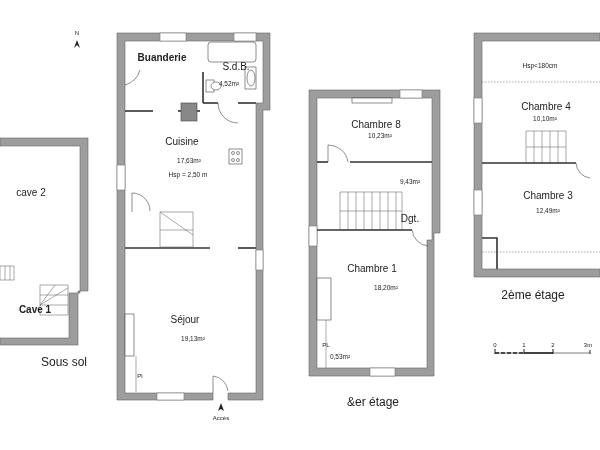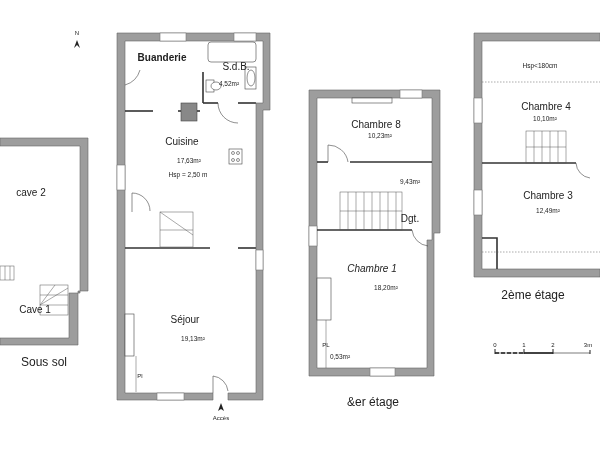--- a/index.html
+++ b/index.html
@@ -127,40 +127,40 @@
     <line x1="495" y1="349" x2="495" y2="354"></line>
       <line x1="524" y1="349" x2="524" y2="354"></line>
     <line x1="553" y1="349" x2="553" y2="354"></line>
       <line x1="590" y1="350" x2="590" y2="354"></line>
   </g>
 </svg>
 
 <span class="lbl small" style="left:77px;top:33px;">N</span>
 
 <span class="lbl room" style="left:31px;top:192px;">cave 2</span>
-<span class="lbl room" style="left:35px;top:309px;">Cave 1</span>
-<span class="lbl title" style="left:44px;top:362px;">Sous sol</span>
+<span class="lbl room" style="left:35px;top:309px;font-weight:bold;">Cave 1</span>
+<span class="lbl title" style="left:64px;top:362px;">Sous sol</span>
 
 <span class="lbl room" style="left:162px;top:57px;font-weight:bold;">Buanderie</span>
 <span class="lbl room" style="left:236px;top:66px;">S.d.B.</span>
 <span class="lbl area" style="left:229px;top:83px;">4,52m²</span>
 <span class="lbl room" style="left:182px;top:141px;">Cuisine</span>
 <span class="lbl area" style="left:189px;top:160px;">17,63m²</span>
 <span class="lbl area" style="left:188px;top:174px;">Hsp = 2,50 m</span>
 <span class="lbl room" style="left:185px;top:319px;">Séjour</span>
 <span class="lbl area" style="left:193px;top:338px;">19,13m²</span>
 <span class="lbl small" style="left:140px;top:376px;">Pl</span>
 <span class="lbl small" style="left:221px;top:418px;">Accès</span>
 
 <span class="lbl room" style="left:376px;top:124px;">Chambre 8</span>
 <span class="lbl area" style="left:380px;top:135px;">10,23m²</span>
 
 <span class="lbl room" style="left:410px;top:170px;margin-top:48px;">Dgt.</span>
 <span class="lbl area" style="left:410px;top:181px;">9,43m²</span>
-<span class="lbl room" style="left:372px;top:268px;font-style:italic;">Chambre 1</span>
+<span class="lbl room" style="left:372px;top:268px;">Chambre 1</span>
 <span class="lbl area" style="left:386px;top:287px;">18,20m²</span>
 <span class="lbl small" style="left:326px;top:345px;">PL</span>
 <span class="lbl area" style="left:340px;top:356px;">0,53m²</span>
 <span class="lbl title" style="left:373px;top:402px;text-align:right;">&amp;er étage</span>
 
 <span class="lbl area" style="left:540px;top:65px;">Hsp&lt;180cm</span>
 <span class="lbl room" style="left:546px;top:106px;">Chambre 4</span>
 <span class="lbl area" style="left:545px;top:118px;">10,10m²</span>
 <span class="lbl room" style="left:548px;top:195px;">Chambre 3</span>
 <span class="lbl area" style="left:548px;top:210px;">12,49m²</span>

